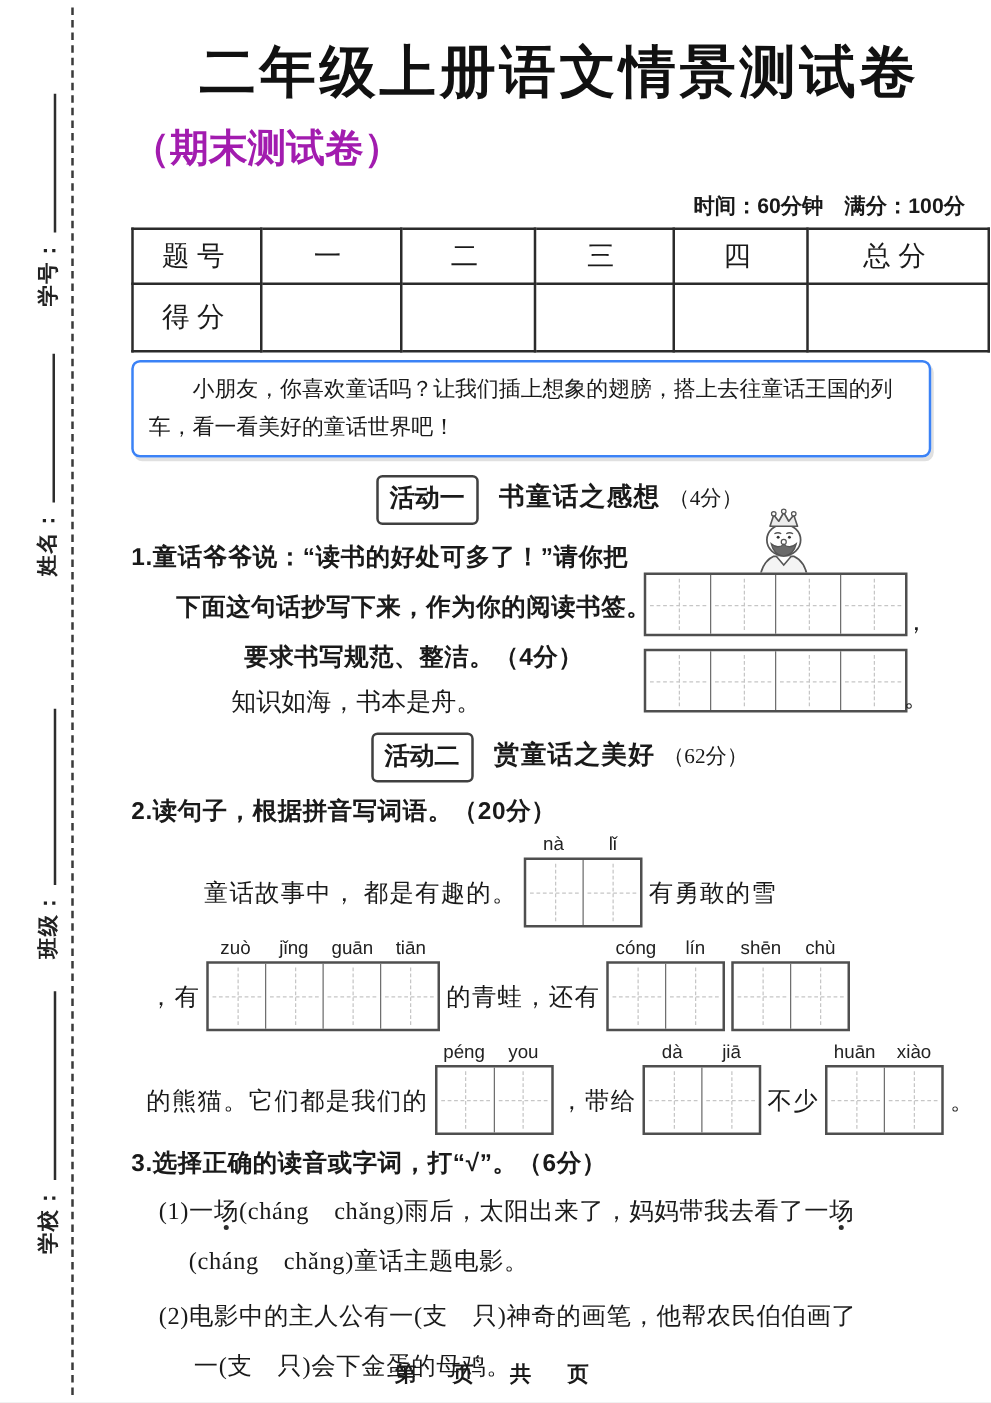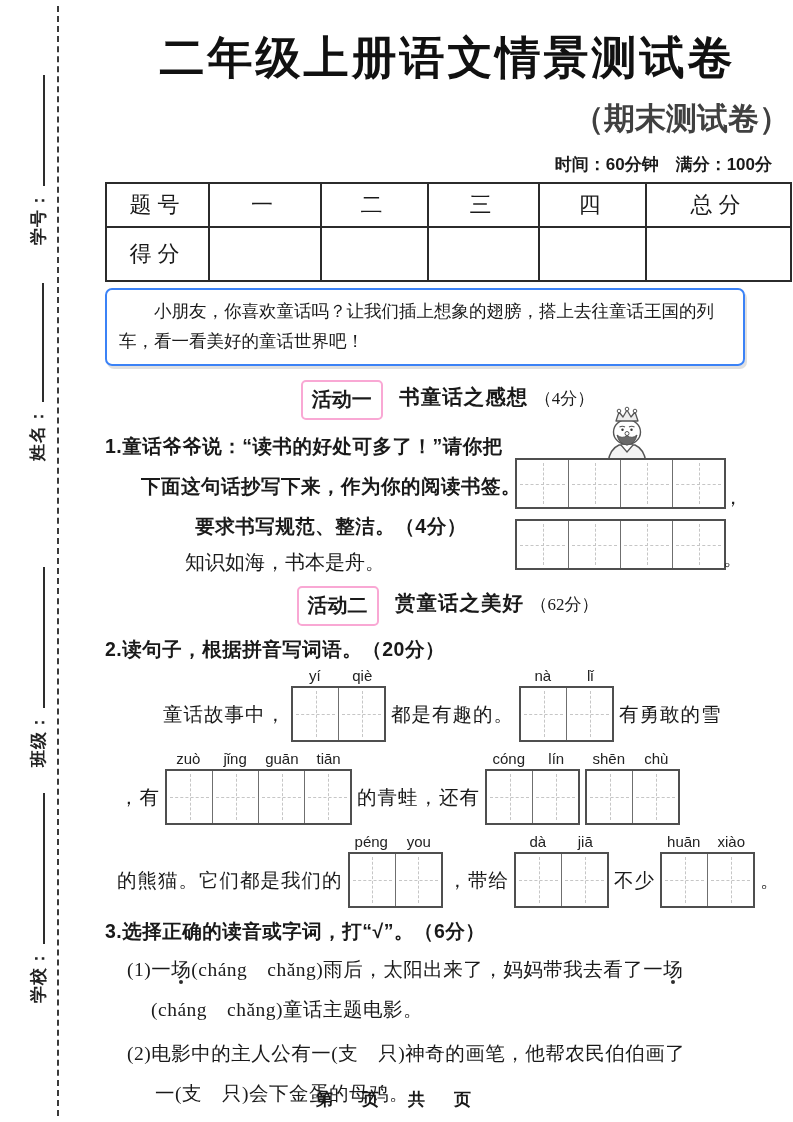--- a/index.html
+++ b/index.html
@@ -21,39 +21,39 @@
   .side-line { display:inline-block; border-bottom:2px solid #2d2d2d; height:12px; }
   .f-id     { left:-47px; top:148px; width:170px; }
   .f-name   { left:-52px; top:360px; width:178px; }
   .f-class  { left:-62px; top:655px; width:200px; }
   .f-school { left:-67px; top:886px; width:210px; }
   .w115{width:113px}.w120{width:120px}.w145{width:143px}.w150{width:152px}
 
   
   .main { position:absolute; left:105px; top:30px; width:685px; }
   .title { font-size:45px; font-weight:800; text-align:center; letter-spacing:3px; line-height:56px; color:#111; }
-  .subtitle { margin-top:12px; font-size:31px; font-weight:800; text-align:right; line-height:42px; color:#404040; }
+  .subtitle { margin-top:12px; font-size:31px; font-weight:800; text-align:left; line-height:42px; color:#a21caf; }
   .info { margin-top:14px; font-size:17px; font-weight:700; text-align:right; padding-right:18px; line-height:22px; }
 
   table.score-table { margin-top:6px; border-collapse:collapse; width:685px; table-layout:fixed;
     font-family:Liberation Serif, serif; font-size:22px;border-radius:20px; }
   table.score-table td { border:2.5px solid #2b2b2b; text-align:center; padding:0; letter-spacing:6px; }
   tr.row-head td { height:42px; }
   tr.row-score td { height:52px; }
   col.c0{width:103px} col.c1{width:112px} col.c2{width:107px} col.c3{width:111px} col.c4{width:107px} col.c5{width:145px}
 
   .intro {
     margin-top:6px; width:612px; border:2px solid #3b82f6; border-radius:7px;
     box-shadow:2px 3px 0 rgba(0,0,0,.12);
     padding:6px 12px 8px 12px; text-indent:2em;
     font-family:"Liberation Serif","DejaVu Serif",serif; font-size:17.5px; line-height:30px;
   }
 
   .act-heading { margin-top:14px; text-align:center; line-height:34px; }
-  .act-badge { display:inline-block; border:2px solid #f9a8d4; border-radius:5px; padding:0 9px 2px 9px;
+  .act-badge { display:inline-block; border:2px solid #404040; border-radius:5px; padding:0 9px 2px 9px;
     font-size:20px; font-weight:800; vertical-align:middle; }
   .act-title { font-size:20.5px; font-weight:800; margin-left:12px; letter-spacing:1px; }
   .act-score { font-size:17px; font-weight:400; font-family:"Liberation Serif","DejaVu Serif",serif; margin-left:2px; }
   .a2 { margin-top:10px; }
 
   
   .q1 { position:relative; margin-top:6px; height:150px; }
   .q1-line { width:412px; font-size:19.5px; font-weight:700; line-height:40px; letter-spacing:.5px; }
   .q1-line.ind { padding-left:20px;text-align:center; }
   .q1-sentence { margin-top:2px; margin-left:80px; font-size:20px;
@@ -212,30 +212,20 @@
     <div class="act-heading a2">
       <span class="act-badge">活动二</span>
       <span class="act-title">赏童话之美好</span>
       <span class="act-score">（62分）</span>
     </div>
 
     <div class="stem">2.读句子，根据拼音写词语。（20分）</div>
 
     <div class="prow r1">
       <span class="kt">童话故事中，</span>
-      <div class="pgrid">
-        <div class="pin">
-          <span>yí</span>
-          <span>qiè</span>
-        </div>
-        <div class="cells">
-          <div class="cell"></div>
-          <div class="cell"></div>
-        </div>
-      </div>
       <span class="kt">都是有趣的。</span>
       <div class="pgrid">
         <div class="pin">
           <span>nà</span>
           <span>lǐ</span>
         </div>
         <div class="cells">
           <div class="cell"></div>
           <div class="cell"></div>
         </div>

